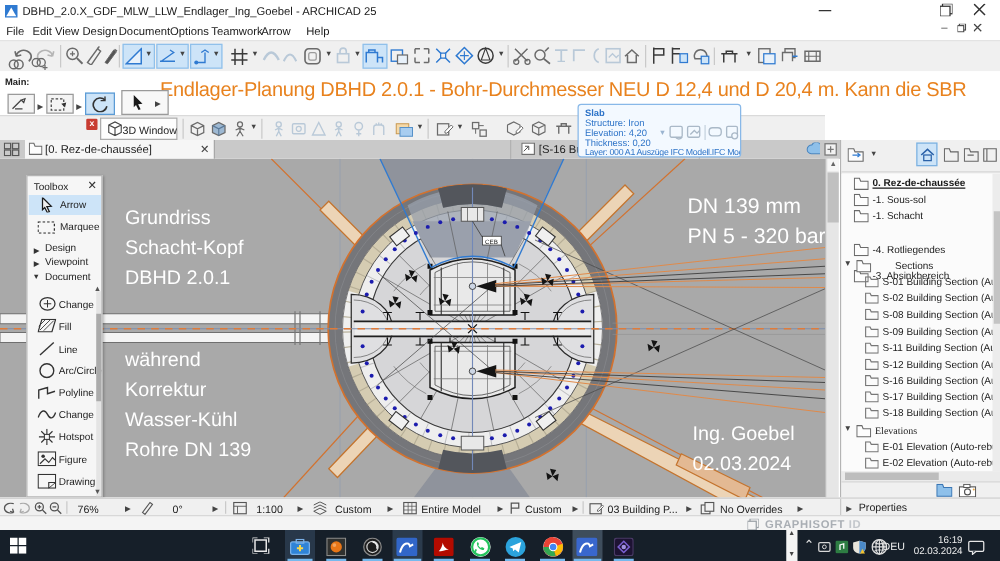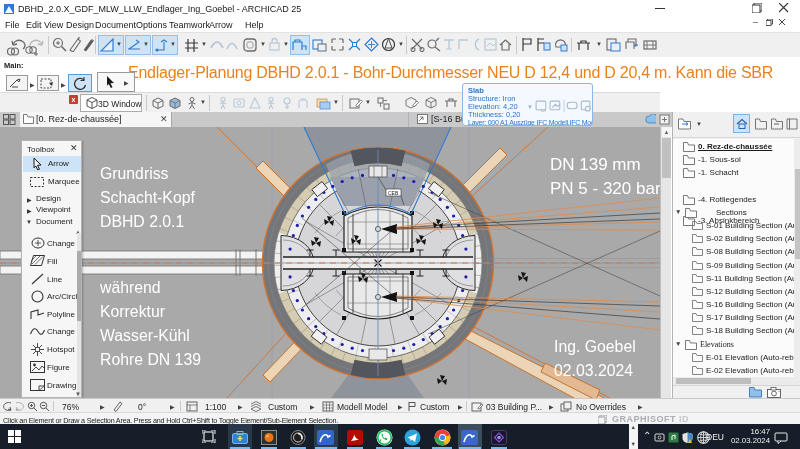--- a/index.html
+++ b/index.html
@@ -930,44 +930,47 @@
       <span class="abs" style="left:238px;top:4px;font-size:6px;color:#444;">▶</span>
       <svg class="abs" style="left:250px;top:2px;" width="13" height="11" viewBox="0 0 13 11">
         <path d="M1 8 L6 5.5 L11 8 L6 10.5 Z M1 5.5 L6 3 L11 5.5 M1 3 L6 0.5 L11 3" fill="none" stroke="#555" stroke-width="0.8"></path>
       </svg>
       <span class="abs" style="left:268px;top:3px;">Custom</span>
       <span class="abs" style="left:310px;top:4px;font-size:6px;color:#444;">▶</span>
       <svg class="abs" style="left:322px;top:2px;" width="12" height="11" viewBox="0 0 12 11">
         <rect x="1" y="1" width="10" height="9" fill="none" stroke="#555" stroke-width="0.9"></rect>
         <path d="M1 4 h10 M1 7 h10 M4.5 1 v9 M7.5 1 v9" stroke="#555" stroke-width="0.6"></path>
       </svg>
-      <span class="abs" style="left:337px;top:3px;">Modell Model</span>
+      <span class="abs" style="left:337px;top:3px;">Entire Model</span>
       <span class="abs" style="left:398px;top:4px;font-size:6px;color:#444;">▶</span>
       <svg class="abs" style="left:407px;top:2px;" width="10" height="11" viewBox="0 0 10 11">
         <path d="M2 1 V10 M2 1.5 h6 v4 h-6" fill="none" stroke="#555" stroke-width="1"></path>
       </svg>
       <span class="abs" style="left:420px;top:3px;">Custom</span>
       <span class="abs" style="left:458px;top:4px;font-size:6px;color:#444;">▶</span>
       <div class="sep abs" style="left:466px;top:2px;height:10px;"></div>
       <svg class="abs" style="left:471px;top:2px;" width="12" height="11" viewBox="0 0 12 11">
         <rect x="1" y="2" width="9" height="8" fill="none" stroke="#555" stroke-width="0.9"></rect>
         <path d="M7 7 l4-4 1 1 -4 4 H7 Z" fill="#fff" stroke="#555" stroke-width="0.7"></path>
       </svg>
       <span class="abs" style="left:486px;top:3px;white-space:nowrap;">03 Building P...</span>
       <span class="abs" style="left:549px;top:4px;font-size:6px;color:#444;">▶</span>
       <svg class="abs" style="left:560px;top:2px;" width="12" height="11" viewBox="0 0 12 11">
         <rect x="1" y="3" width="7" height="7" fill="none" stroke="#555" stroke-width="0.9"></rect>
         <rect x="4" y="1" width="7" height="7" fill="#f0f0f0" stroke="#555" stroke-width="0.9"></rect>
       </svg>
       <span class="abs" style="left:576px;top:3px;white-space:nowrap;">No Overrides</span>
       <span class="abs" style="left:638px;top:4px;font-size:6px;color:#444;">▶</span>
+      <div class="abs" style="left:672px;top:0;width:128px;height:14px;background:#f0f0f0;border-left:1px solid #c9c9c9;">
+        <span class="abs" style="left:4px;top:4px;font-size:6px;color:#444;">▶</span>
+        <span class="abs" style="left:14px;top:2px;">Properties</span>
+      </div>
     </div>
 
   <div class="abs" style="left:0;top:412px;width:800px;height:12px;background:#f4f4f4;border-top:1px solid #d8d8d8;">
-    <span class="abs" style="left:3px;top:2.5px;font-size:7.2px;letter-spacing:-0.2px;color:#1a1a1a;white-space:nowrap;">Click an Element or Draw a Selection Area. Press and Hold Ctrl+Shift to Toggle Element/Sub-Element Selection.</span>
     <span class="abs" style="left:612px;top:1px;font-size:9px;font-weight:bold;color:#a9aeb4;letter-spacing:0.5px;">GRAPHISOFT <span style="color:#c3c7cc">ID</span></span>
     <svg class="abs" style="left:598px;top:2px" width="9" height="9" viewBox="0 0 9 9">
         <rect x="2" y="0" width="7" height="7" fill="none" stroke="#9aa0a6"></rect>
         <rect x="0" y="2" width="7" height="7" fill="#f4f4f4" stroke="#9aa0a6"></rect>
       </svg>
   </div>
 
   <div class="abs" id="taskbar" style="left:0;top:424px;width:800px;height:25px;background:#161f29;">
       <svg class="abs" style="left:8px;top:6px;" width="14" height="13" viewBox="0 0 14 13">
         <rect x="0" y="0" width="6" height="6" fill="#fff"></rect>
@@ -1061,21 +1064,21 @@
         <path d="M5.5 0.5 L10.5 2 V6 C10.5 9 8 10.5 5.5 11 Z" fill="#4a89c8"></path>
         <path d="M8 7 L10 11 H6 Z" fill="#f2c230"></path>
       </svg>
       <svg class="abs" style="left:697px;top:7px;" width="13" height="13" viewBox="0 0 13 13">
         <circle cx="6.5" cy="6.5" r="5.8" fill="none" stroke="#e0e0e0" stroke-width="1.1"></circle>
         <path d="M0.7 6.5 h11.6 M6.5 0.7 v11.6 M2.5 3 a8 8 0 0 0 8 0 M2.5 10 a8 8 0 0 1 8 0" stroke="#e0e0e0" stroke-width="0.9" fill="none"></path>
         <ellipse cx="6.5" cy="6.5" rx="2.8" ry="5.8" fill="none" stroke="#e0e0e0" stroke-width="0.9"></ellipse>
       </svg>
       <span class="abs" style="left:706px;top:8px;color:#f0f0f0;font-size:8.5px;">DEU</span>
       <div class="abs" style="left:729px;top:2.5px;width:41px;height:21px;color:#f0f0f0;font-size:7.8px;text-align:right;line-height:9.5px;">
-        <div>16:47</div>
+        <div>16:19</div>
         <div>02.03.2024</div>
       </div>
       <svg class="abs" style="left:774px;top:8px;" width="14" height="12" viewBox="0 0 14 12">
         <rect x="1" y="1" width="12" height="8" rx="1" fill="none" stroke="#e8e8e8" stroke-width="1"></rect>
         <path d="M4 9 l0 2.5 3 -2.5" fill="#1d2836" stroke="#e8e8e8" stroke-width="1"></path>
       </svg>
     </div>
 
 </div>
 

